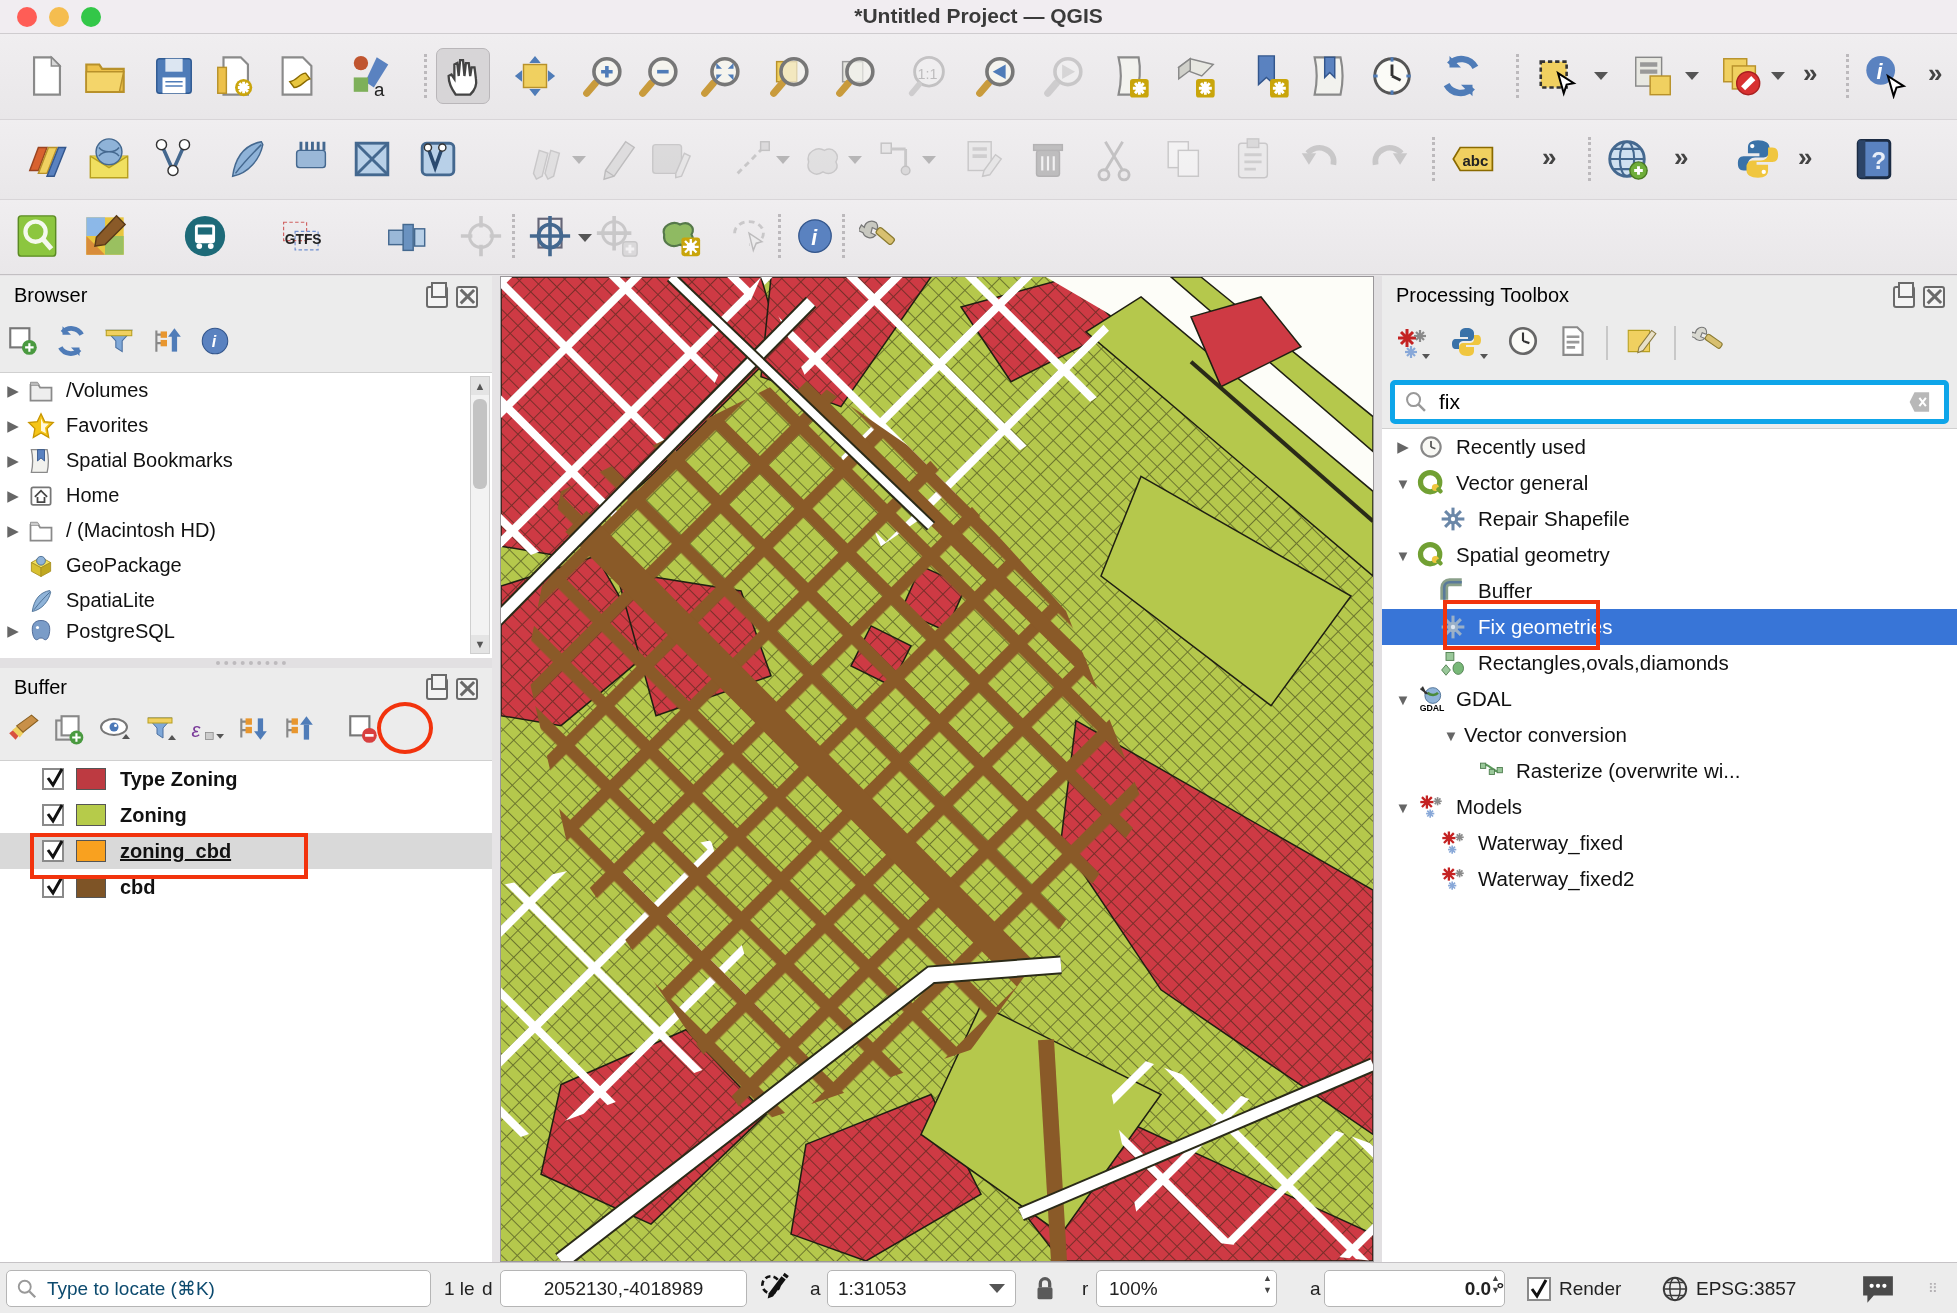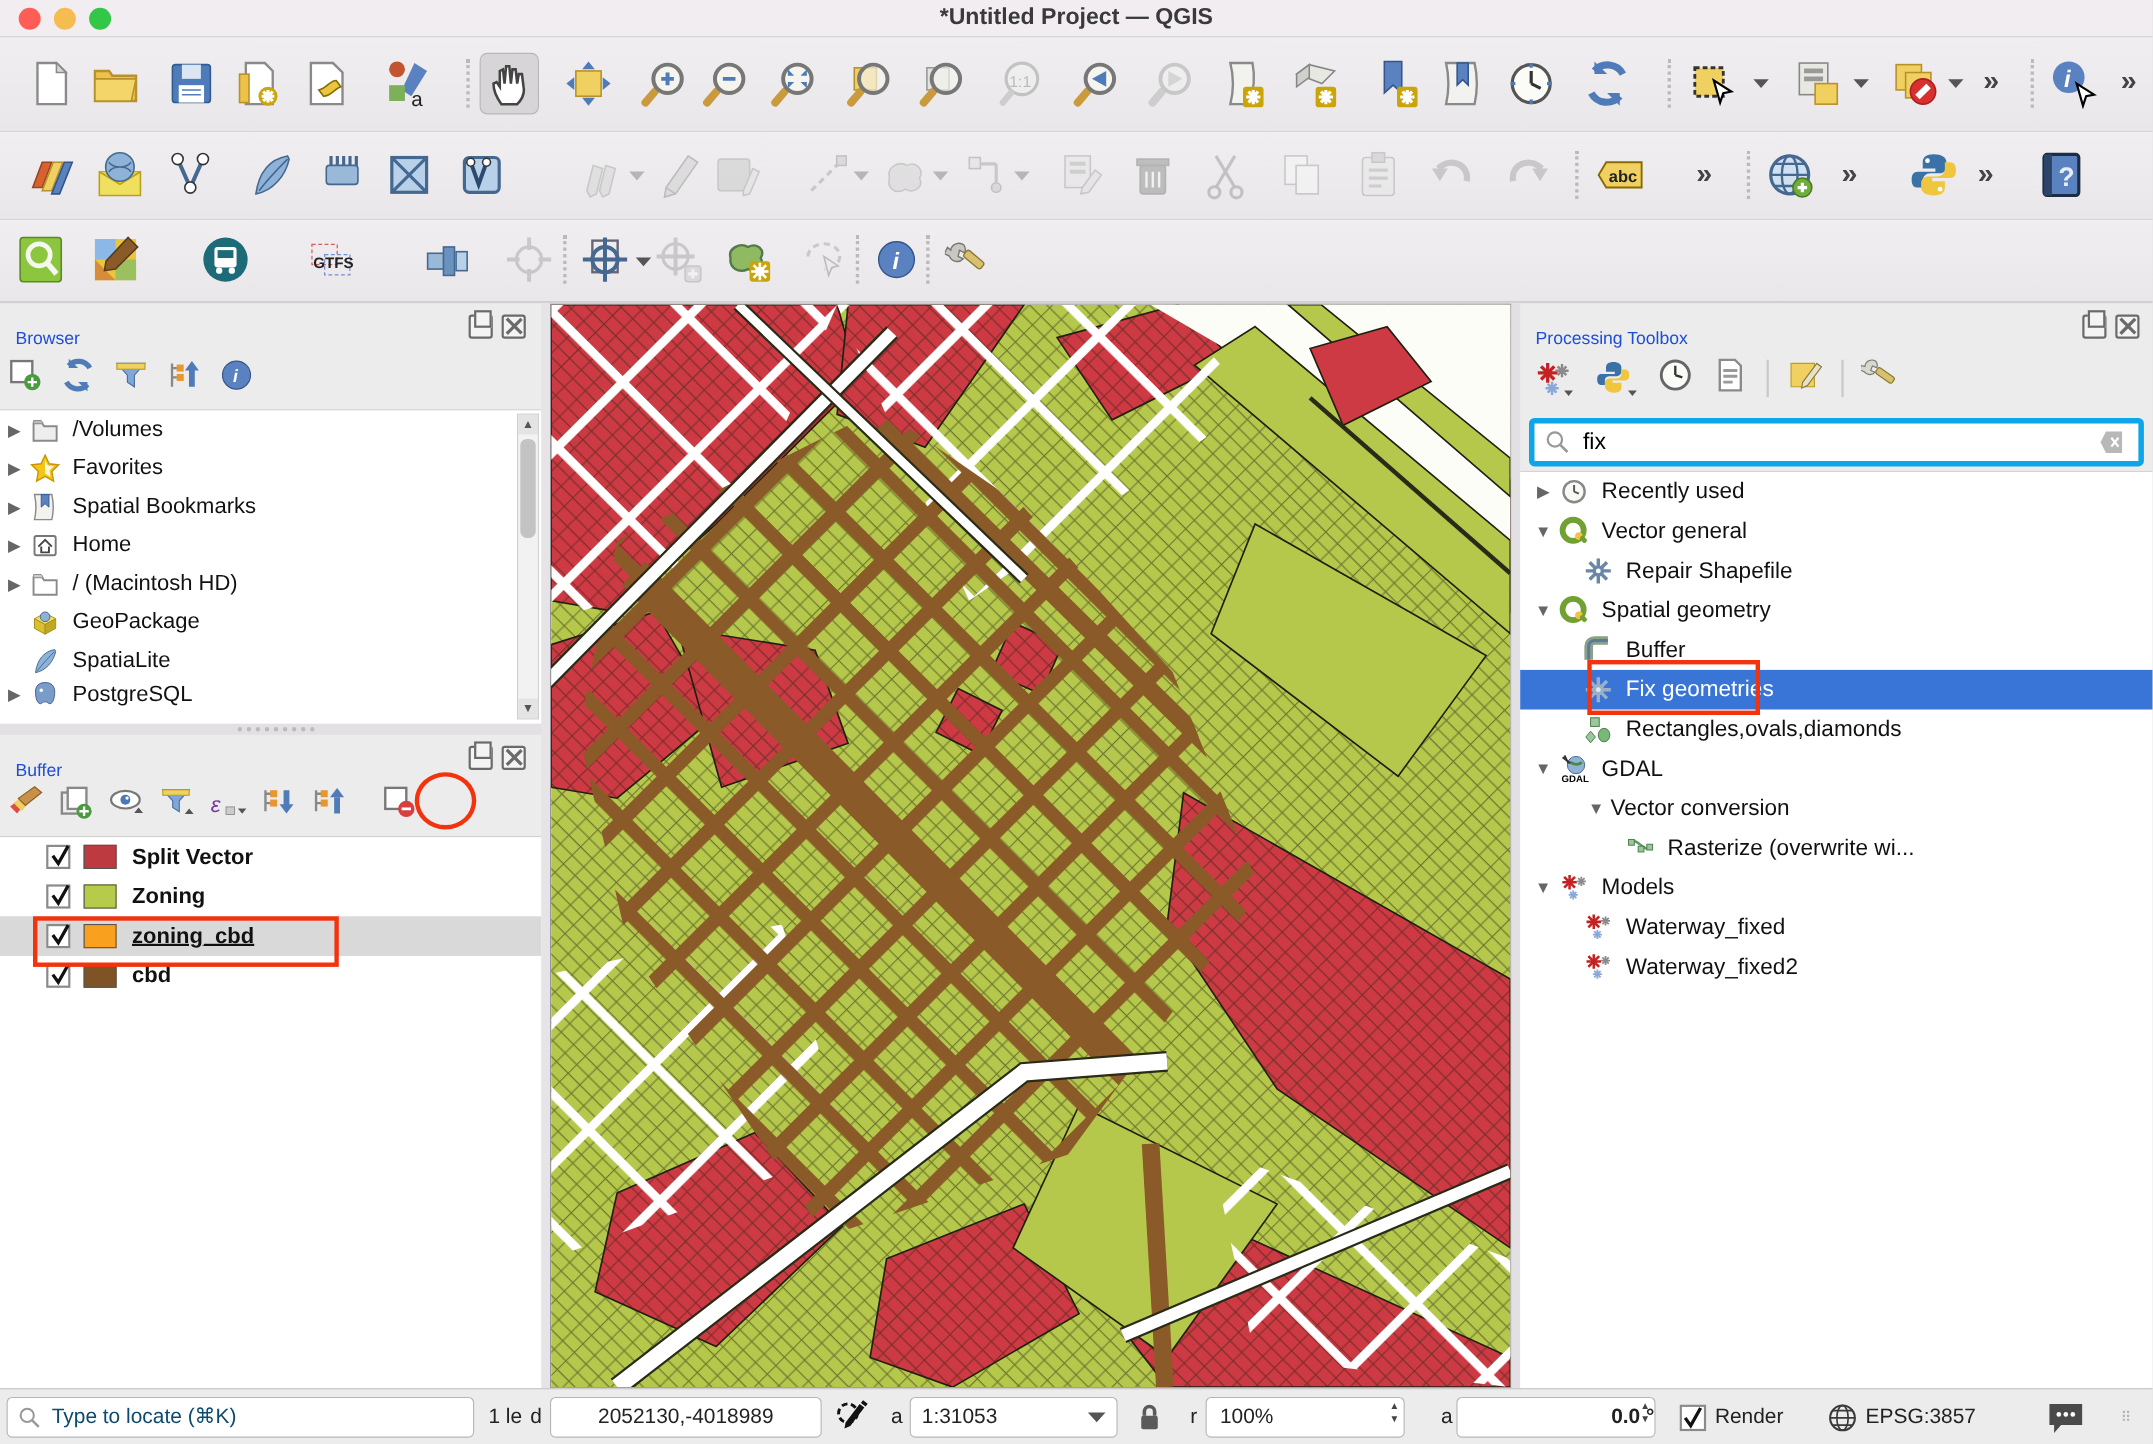--- a/index.html
+++ b/index.html
@@ -24,21 +24,21 @@
   .grayed { opacity:.35; filter:grayscale(1); }
   .caret { position:absolute; width:0; height:0; border-left:7px solid transparent; border-right:7px solid transparent; border-top:8px solid #555; }
   #row1 .caret { top:38px; } #row2 .caret { top:36px; } #row3 .caret { top:34px; }
   .chev { position:absolute; font-size:26px; font-weight:bold; color:#444; letter-spacing:-3px; }
   #row1 .chev { top:24px; } #row2 .chev { top:22px; }
   .handle { position:absolute; width:4px; height:44px; border-left:3px dotted #bcb9bc; }
   #row1 .handle{ top:20px; } #row2 .handle{ top:17px; } #row3 .handle{ top:14px; }
 
   
   .panel { position:absolute; background:#ececec; }
-  .ptitle { font-size:16px; color:#1d4ed8; padding:8px 0 0 14px;margin-top:16px; }
+  .ptitle { font-size:20px; color:#000000; padding:8px 0 0 14px; }
   .pbtns { position:absolute; display:flex; gap:8px; }
   .pbtn { width:22px; height:22px; border:2px solid #6a6a6a; border-radius:3px; position:relative; background:#f4f4f4; }
   .pbtn.float::after { content:""; position:absolute; left:3px; top:-6px; width:12px; height:12px; border:2px solid #6a6a6a; background:#f4f4f4; }
   .pbtn.close::before, .pbtn.close::after { content:""; position:absolute; left:8px; top:-1px; width:2.5px; height:19px; background:#6a6a6a; }
   .pbtn.close::before { transform:rotate(45deg); } .pbtn.close::after { transform:rotate(-45deg); }
 
   #browser-panel { left:0; top:276px; width:492px; height:382px; }
   #layers-panel  { left:0; top:668px; width:492px; height:594px; }
   #splitterH { position:absolute; left:0; top:658px; width:492px; height:10px; background:#e2e0e2; }
   .dots { position:absolute; left:216px; top:3px; width:70px; border-top:4px dotted #bdbabd; }
@@ -749,21 +749,21 @@
           </svg></span>
     </div>
     <div id="layers-list" class="tree">
       <div class="lrow">
         <span class="cb">
             <svg viewBox="0 0 20 22">
               <path d="M3 11l5 7L17 2" fill="none" stroke="#111" stroke-width="3"></path>
             </svg>
           </span>
         <span class="swatch" style="background-color: rgb(189, 58, 65);"></span>
-        <span>Split Vector</span>
+        <span>Type Zoning</span>
       </div>
       <div class="lrow">
         <span class="cb">
             <svg viewBox="0 0 20 22">
               <path d="M3 11l5 7L17 2" fill="none" stroke="#111" stroke-width="3"></path>
             </svg>
           </span>
         <span class="swatch" style="background-color: rgb(182, 203, 74);"></span>
         <span>Zoning</span>
       </div>

